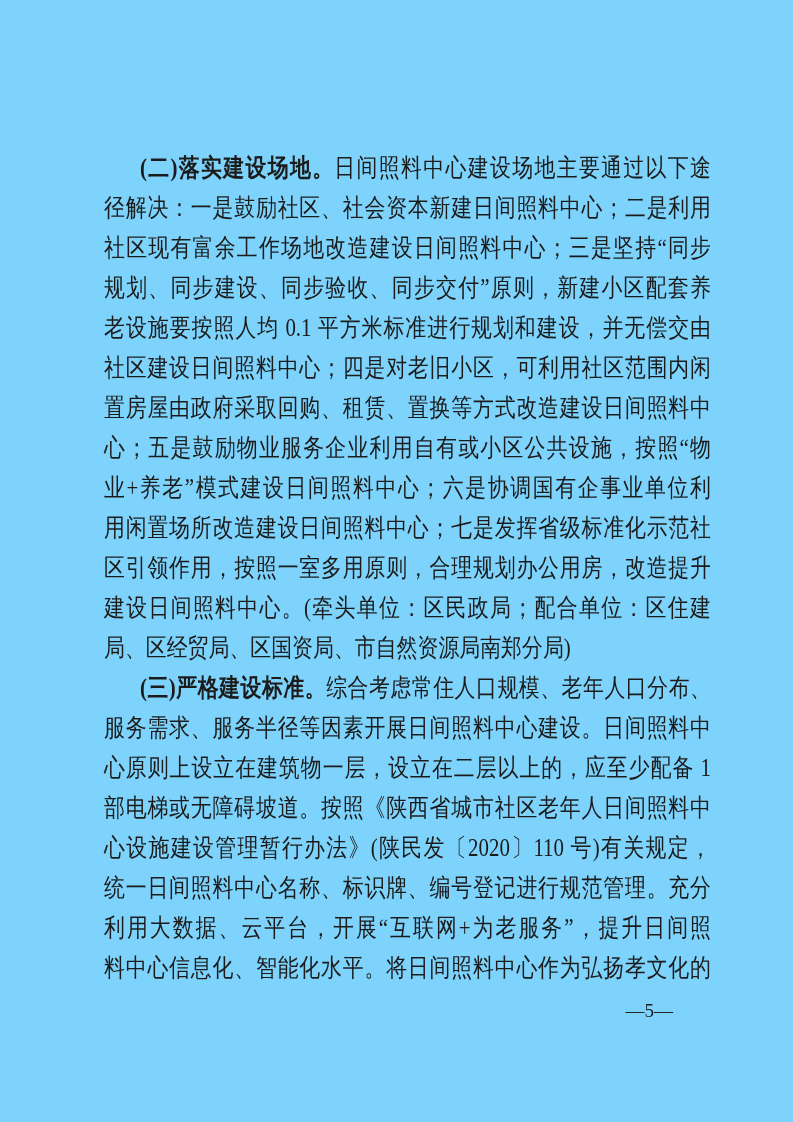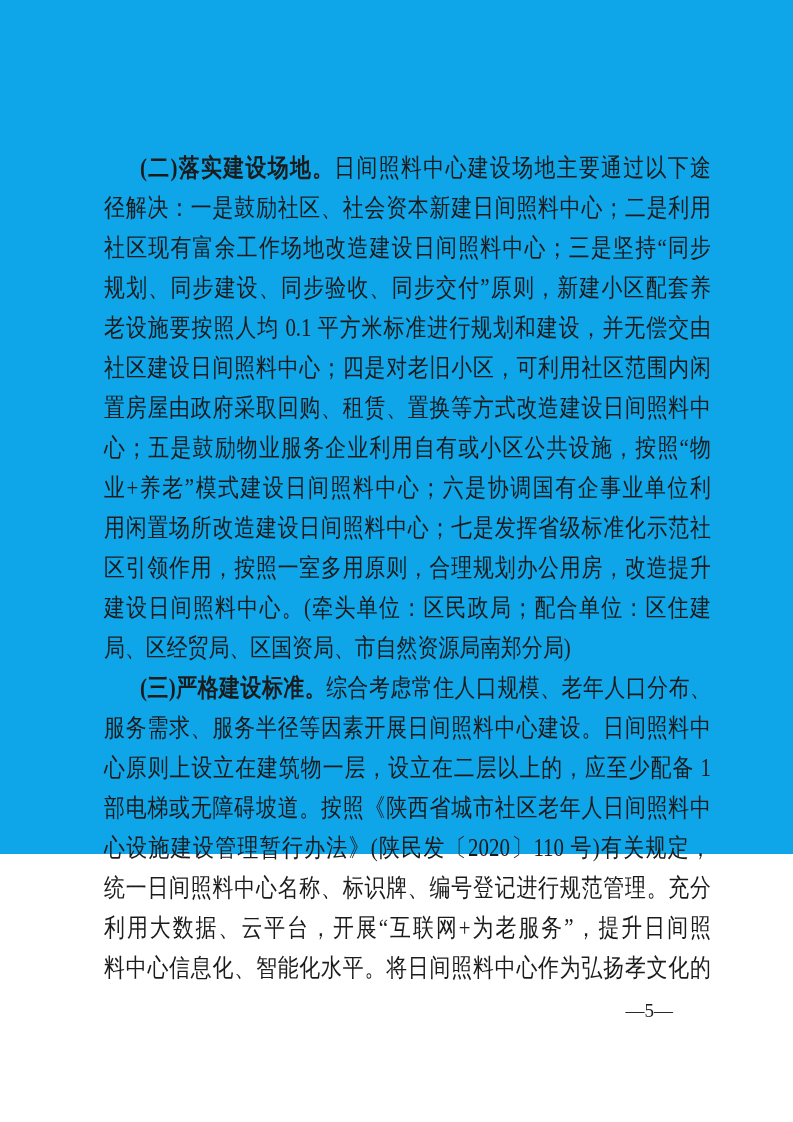--- a/index.html
+++ b/index.html
@@ -5,22 +5,22 @@
   html, body { margin: 0; padding: 0; }
   body {
     width: 793px; height: 1122px;
     background: #ffffff;
     position: relative;
     font-family: "Liberation Serif", "DejaVu Serif", serif;
     overflow: hidden;
   }
   .doc-page {
     position: absolute; left: 0; top: 0;
-    width: 793px; height: 854px;
-    background: #0ea5e9;
+    width: 793px; height: 1122px;
+    background: #7dd3fc;
   }
   .text-block {
     position: absolute;
     left: 104px; top: 148px;
     width: 607px;
   }
   .line {
     height: 40px;
     line-height: 40px;
     font-size: 25px;

